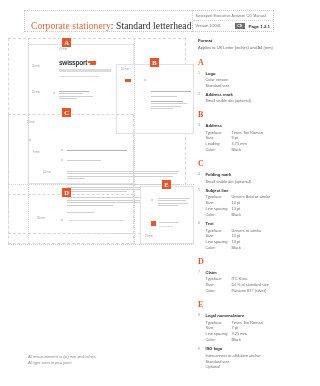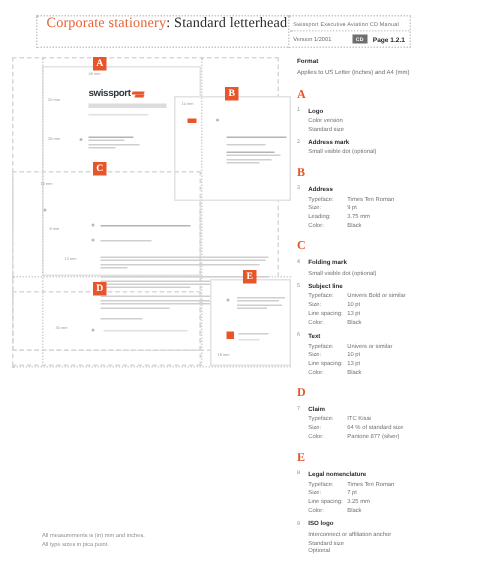--- a/index.html
+++ b/index.html
@@ -21,21 +21,21 @@
     left: 24px; top: 10px;
     width: 250px; height: 22px;
     display: flex;
     align-items: stretch;
   }
   .header-title-box {
     flex: 1;
     border: 1px dotted #c9c9c9;
     border-right: none;
     display: flex;
-    align-items: flex-start;
+    align-items: flex-end;
     padding-left: 6px;
   }
   .header-title {
     font-family: "Liberation Serif", serif;
     font-size: 9.5px;
     white-space: nowrap;
     letter-spacing: .1px;
   }
   .header-title .accent { color: #E8633A; }
   .header-title .dark { color: #2b2b2b; font-weight: 400; }

